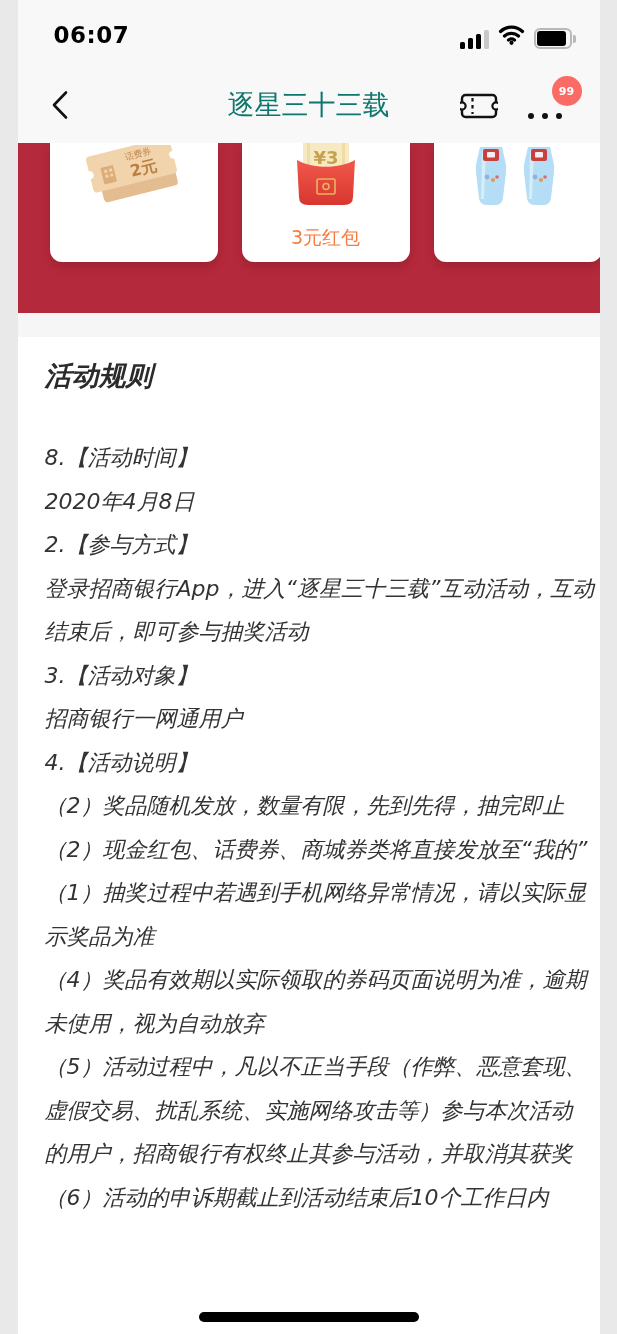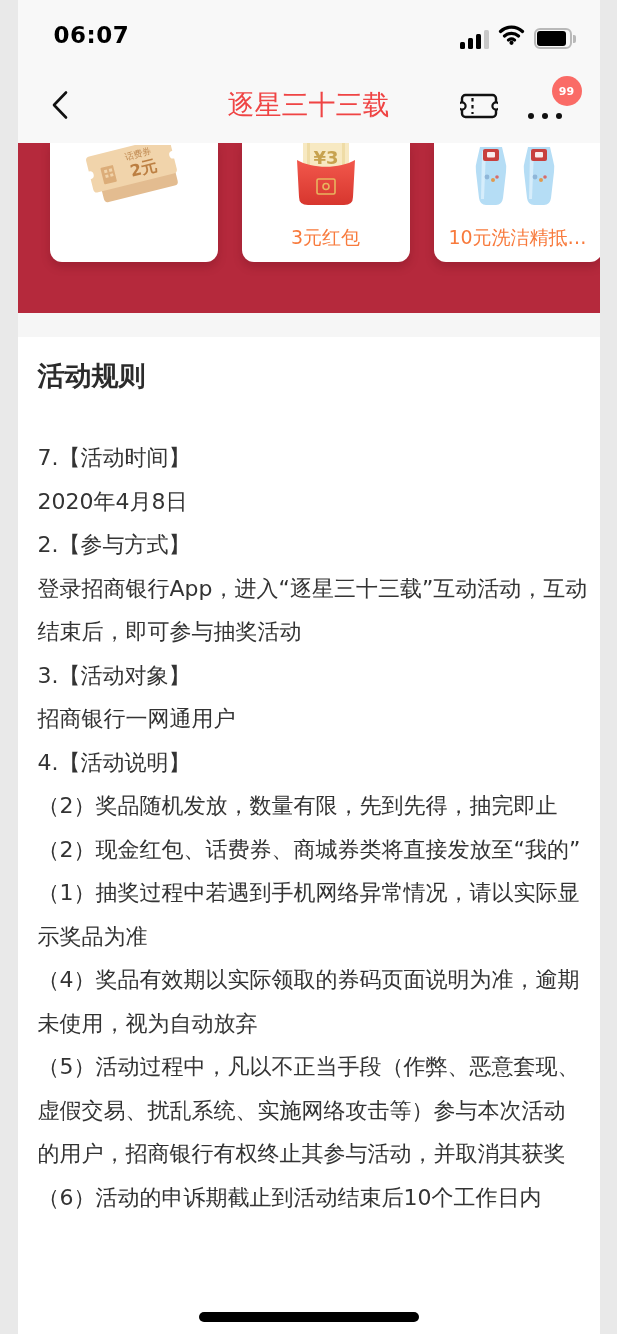--- a/index.html
+++ b/index.html
@@ -17,39 +17,39 @@
   .sig { display:flex; align-items:flex-end; gap:3px; height:20px; }
   .sig i { display:block; width:5px; border-radius:1.5px; background:#000; }
   .sig i.b1{height:7px} .sig i.b2{height:11px} .sig i.b3{height:15px} .sig i.b4{height:19px; background:#C8C8C8;}
   .battery { position:relative; width:42px; height:21px; }
   .battery .case { position:absolute; left:0; top:0; width:38px; height:21px; border:2px solid #B9B9B9; border-radius:6px; box-sizing:border-box; }
   .battery .fill { position:absolute; left:3px; top:3px; width:29px; height:15px; background:#000; border-radius:3px; }
   .battery .nub { position:absolute; right:0; top:7px; width:3px; height:8px; background:#B9B9B9; border-radius:0 2px 2px 0; }
 
   .nav-row { position:absolute; left:0; top:75px; width:100%; height:60px; }
   .back-button { position:absolute; left:22px; top:8px; width:40px; height:44px; display:flex; align-items:center; justify-content:center; }
-  .page-title { position:absolute; left:0; right:0; top:12px; text-align:center; font-size:27px; font-weight:500; color:#ef4444; }
+  .page-title { position:absolute; left:0; right:0; top:12px; text-align:center; font-size:27px; font-weight:500; color:#0f766e; }
   .ticket-button { position:absolute; right:100px; top:14px; width:42px; height:34px; display:flex; align-items:center; justify-content:center; }
   .more-button { position:absolute; right:18px; top:0; width:62px; height:54px; }
   .more-dots { position:absolute; left:8px; bottom:10px; display:flex; gap:8px; }
   .more-dots i { width:6px; height:6px; border-radius:50%; background:#111; display:block; }
   .notification-badge { position:absolute; right:0; top:1px; min-width:30px; height:30px; border-radius:15px; background:#FA6B66; color:#fff; font-size:11px; font-weight:bold; display:flex; align-items:center; justify-content:center; }
 
   
   .banner { position:absolute; top:143px; left:0; width:100%; height:170px; background:#B5293C; z-index:2; }
   .prize-card { position:absolute; top:0; width:168px; height:119px; background:#fff; border-radius:0 0 12px 12px; box-shadow:0 5px 9px rgba(90,10,25,.25); overflow:hidden; }
   .pc1{left:32px} .pc2{left:224px} .pc3{left:416px}
   .prize-img { height:64px; display:flex; justify-content:center; overflow:hidden; }
   .prize-label { position:absolute; left:0; right:0; bottom:11px; text-align:center; color:#F87A3C; font-size:19px; white-space:nowrap; overflow:hidden; }
 
   
   .divider-strip { position:absolute; top:313px; left:0; width:100%; height:24px; background:#F6F6F6; }
 
   
-  .content { position:absolute; top:337px; left:0; width:100%; bottom:0; background:#fff; box-sizing:border-box; padding:0 20px; overflow:hidden; }
+  .content { position:absolute; top:337px; left:0; width:100%; bottom:0; background:#fff; box-sizing:border-box; padding:0 27px; overflow:hidden;font-style:italic; }
   .rules-heading { margin:21px 0 0 0; font-size:27px; font-weight:bold; color:#2b2b2b; }
   .rules-body { margin-top:42px; }
   .rule-line { height:43.5px; line-height:43.5px; font-size:22px; color:#333; white-space:nowrap; }
 
   
   .bottom-bar { position:absolute; left:0; bottom:0; width:100%; height:50px; background:#fff; z-index:5; }
   .home-indicator { position:absolute; left:50%; transform:translateX(-50%); bottom:12px; width:220px; height:10px; border-radius:5px; background:#000; }
 
   svg text { font-family:"DejaVu Sans","Liberation Sans",sans-serif; }
 </style>
@@ -167,31 +167,30 @@
             <path d="M10 0 L32 0 L35 13 Q37 19 36 25 L33 51 Q32 58 26 58 L16 58 Q10 58 9 51 L6 25 Q5 19 7 13 Z" fill="#B5DDF5"></path>
             <path d="M12 4 L16 4 L14 52 L11 52 Z" fill="#DCF0FB" opacity=".85"></path>
             <rect x="13" y="2" width="16" height="12" rx="2" fill="#C8403E"></rect>
             <rect x="17" y="5" width="8" height="5.5" rx="1" fill="#fff" opacity=".9"></rect>
             <circle cx="17" cy="30" r="2.4" fill="#8FB6D8"></circle>
               <circle cx="23" cy="33" r="2" fill="#E09A4E"></circle>
               <circle cx="27" cy="30" r="1.8" fill="#D86B6B"></circle>
           </g>
         </svg>
       </div>
-      <div class="prize-label">10元洗洁精抵…</div>
     </div>
 
   </div>
 
   <div class="divider-strip"></div>
 
   <div class="content">
     <h2 class="rules-heading">活动规则</h2>
     <div class="rules-body">
-      <div class="rule-line">7.【活动时间】</div>
+      <div class="rule-line">8.【活动时间】</div>
       <div class="rule-line">2020年4月8日</div>
       <div class="rule-line">2.【参与方式】</div>
       <div class="rule-line">登录招商银行App，进入“逐星三十三载”互动活动，互动</div>
       <div class="rule-line">结束后，即可参与抽奖活动</div>
       <div class="rule-line">3.【活动对象】</div>
       <div class="rule-line">招商银行一网通用户</div>
       <div class="rule-line">4.【活动说明】</div>
       <div class="rule-line">（2）奖品随机发放，数量有限，先到先得，抽完即止</div>
       <div class="rule-line">（2）现金红包、话费券、商城券类将直接发放至“我的”</div>
       <div class="rule-line">（1）抽奖过程中若遇到手机网络异常情况，请以实际显</div>

